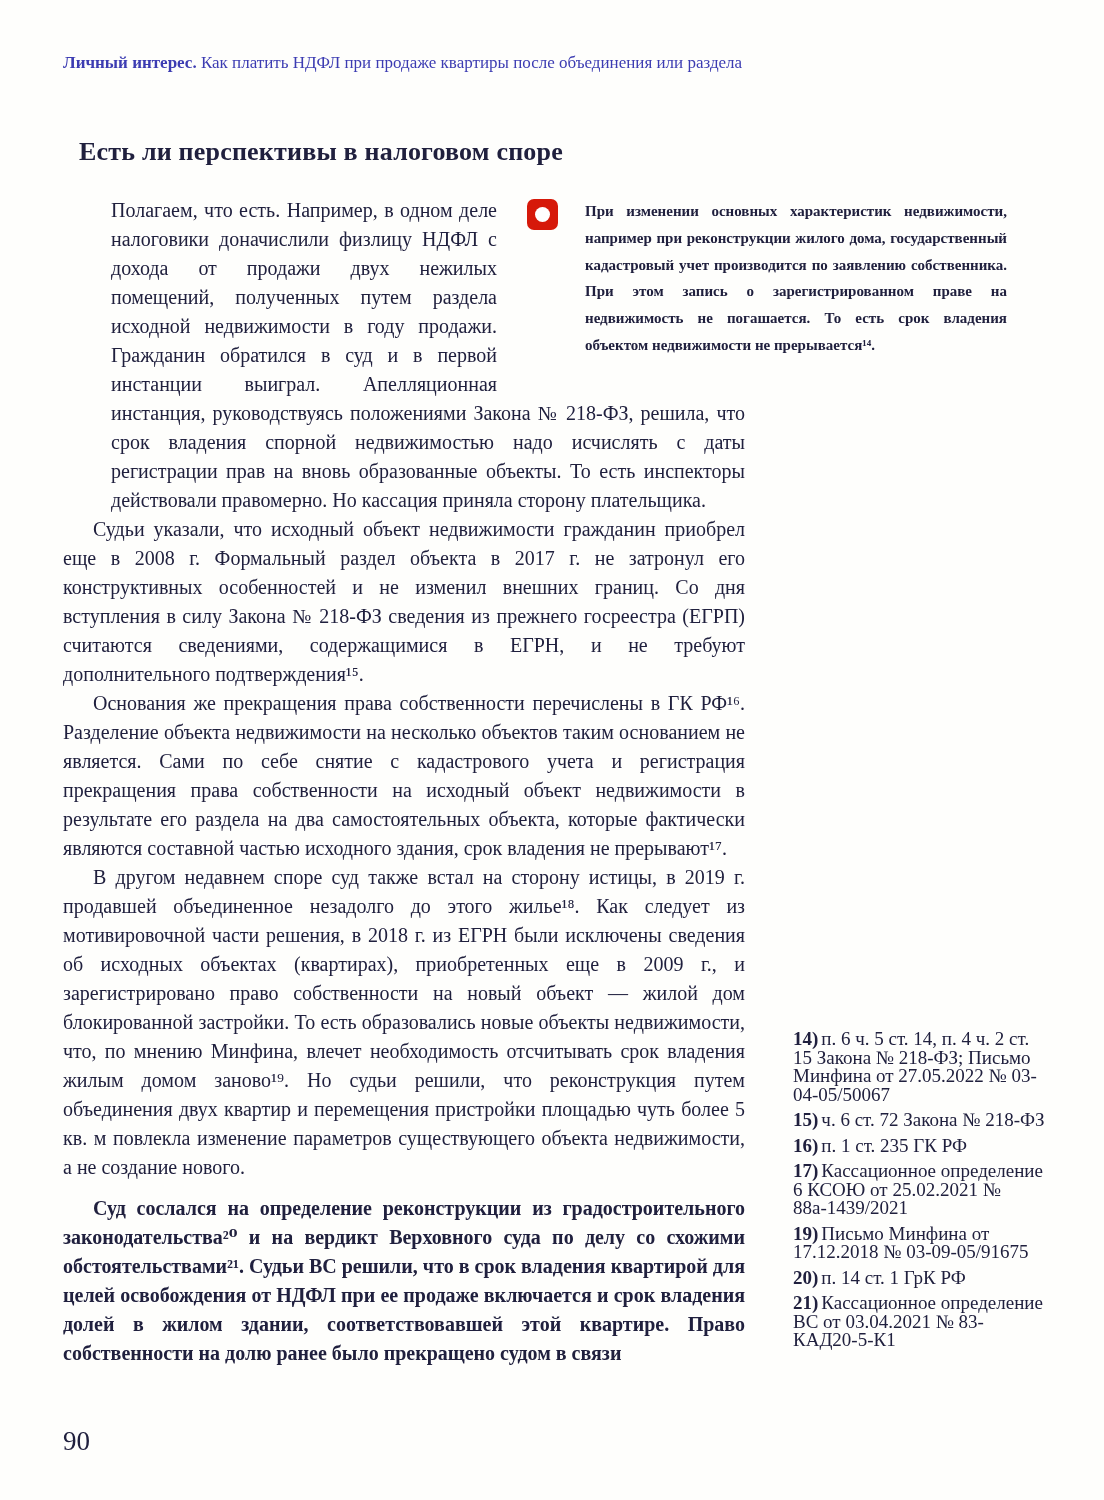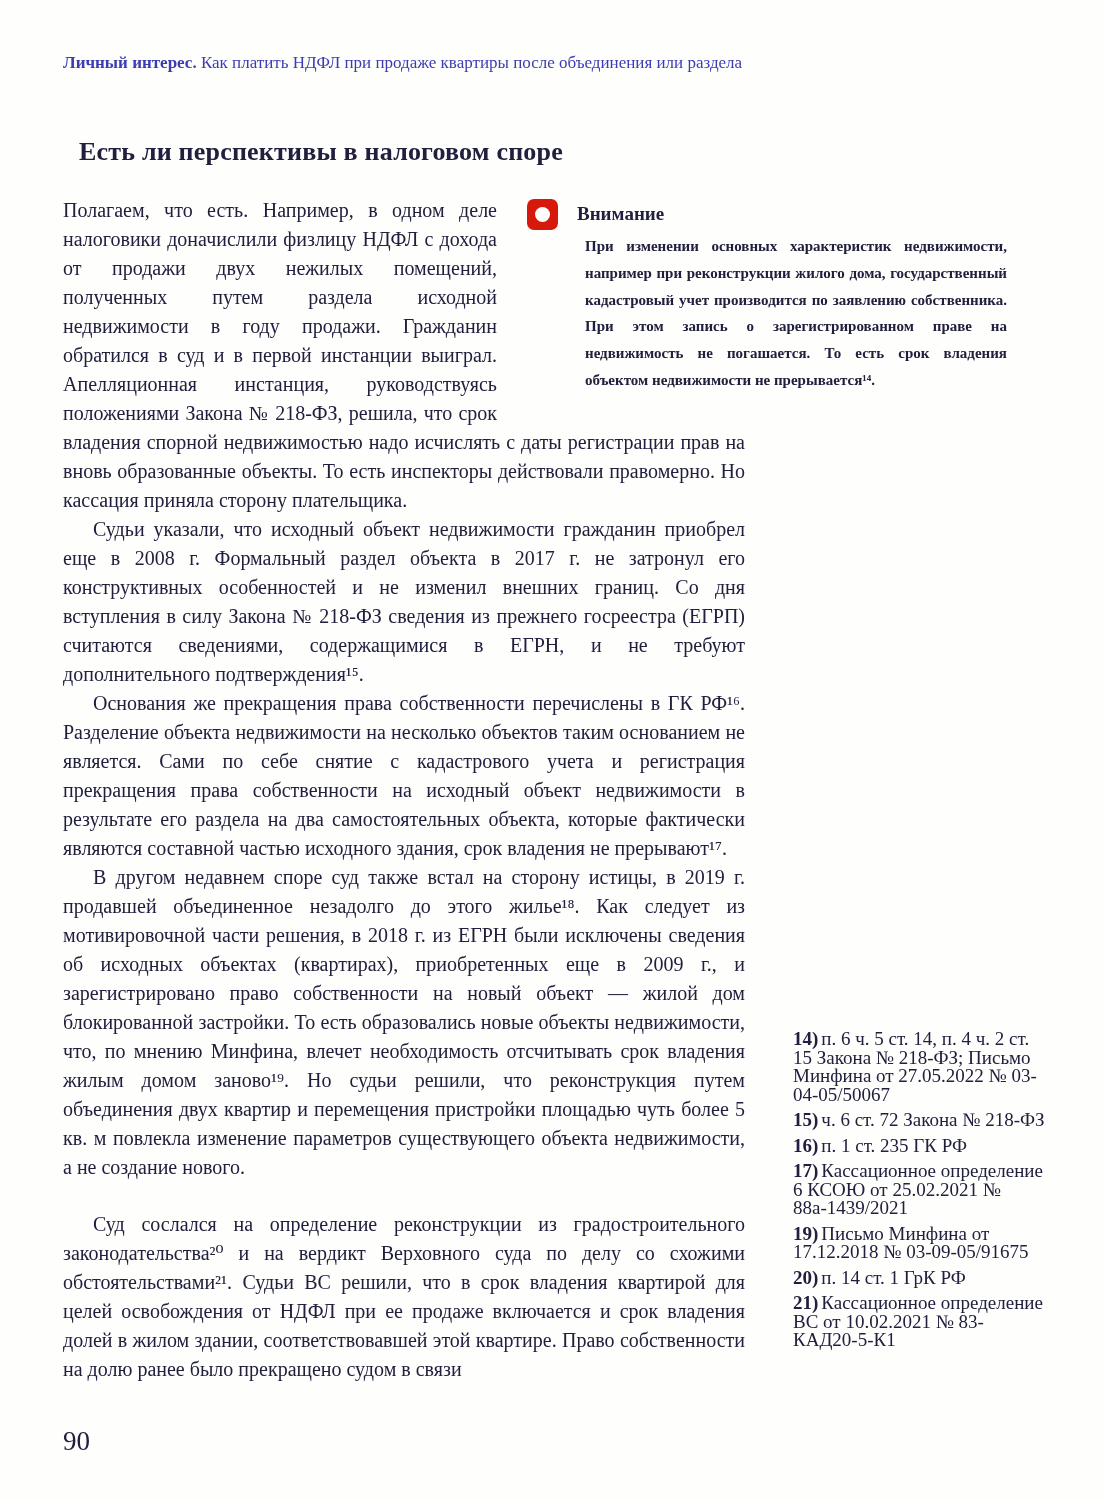--- a/index.html
+++ b/index.html
@@ -32,22 +32,22 @@
     font-size:26px;line-height:32px;font-weight:bold;
     letter-spacing:.2px;
   }
   .body-p{
     margin:0;
     font-size:20px;line-height:29px;
     text-align:justify;
     text-indent:30px;
     hyphens:auto;
   }
-  .body-p.no-indent{text-indent:0;}
-  .body-p.last{margin-top:28px;}
+  .body-p.no-indent{text-indent:0;margin-left:48px;}
+  .body-p.last{margin-top:12px;font-weight:bold;}
   .callout{
     float:right;
     width:486px;
     margin:2px -262px 22px 24px;
     position:relative;
     padding-left:56px;
     box-sizing:border-box;
   }
   .callout-icon{
     position:absolute;left:6px;top:1px;
@@ -94,38 +94,37 @@
 
   <div class="main">
 
     <h1 class="section-heading">Есть ли перспективы в налоговом споре</h1>
 
     <div class="intro">
       <aside class="callout">
         <span class="callout-icon">
             <span class="dot"></span>
           </span>
-        <div class="callout-title">Внимание</div>
         <div class="callout-body">При изменении основных характеристик недвижимости, например при реконструкции жилого дома, государственный кадастровый учет производится по заявлению собственника. При этом запись о зарегистрированном праве на недвижимость не погашается. То есть срок владения объектом недвижимости не прерывается¹⁴.</div>
       </aside>
       <p class="body-p no-indent">Полагаем, что есть. Например, в одном деле налоговики доначислили физлицу НДФЛ с дохода от продажи двух нежилых помещений, полученных путем раздела исходной недвижимости в году продажи. Гражданин обратился в суд и в первой инстанции выиграл. Апелляционная инстанция, руководствуясь положениями Закона № 218-ФЗ, решила, что срок владения спорной недвижимостью надо исчислять с даты регистрации прав на вновь образованные объекты. То есть инспекторы действовали правомерно. Но кассация приняла сторону плательщика.</p>
     </div>
 
     <p class="body-p">Судьи указали, что исходный объект недвижимости гражданин приобрел еще в 2008 г. Формальный раздел объекта в 2017 г. не затронул его конструктивных особенностей и не изменил внешних границ. Со дня вступления в силу Закона № 218-ФЗ сведения из прежнего госреестра (ЕГРП) считаются сведениями, содержащимися в ЕГРН, и не требуют дополнительного подтверждения¹⁵.</p>
     <p class="body-p">Основания же прекращения права собственности перечислены в ГК РФ¹⁶. Разделение объекта недвижимости на несколько объектов таким основанием не является. Сами по себе снятие с кадастрового учета и регистрация прекращения права собственности на исходный объект недвижимости в результате его раздела на два самостоятельных объекта, которые фактически являются составной частью исходного здания, срок владения не прерывают¹⁷.</p>
     <p class="body-p">В другом недавнем споре суд также встал на сторону истицы, в 2019 г. продавшей объединенное незадолго до этого жилье¹⁸. Как следует из мотивировочной части решения, в 2018 г. из ЕГРН были исключены сведения об исходных объектах (квартирах), приобретенных еще в 2009 г., и зарегистрировано право собственности на новый объект — жилой дом блокированной застройки. То есть образовались новые объекты недвижимости, что, по мнению Минфина, влечет необходимость отсчитывать срок владения жилым домом заново¹⁹. Но судьи решили, что реконструкция путем объединения двух квартир и перемещения пристройки площадью чуть более 5 кв. м повлекла изменение параметров существующего объекта недвижимости, а не создание нового.</p>
     <p class="body-p last">Суд сослался на определение реконструкции из градостроительного законодательства²⁰ и на вердикт Верховного суда по делу со схожими обстоятельствами²¹. Судьи ВС решили, что в срок владения квартирой для целей освобождения от НДФЛ при ее продаже включается и срок владения долей в жилом здании, соответствовавшей этой квартире. Право собственности на долю ранее было прекращено судом в связи</p>
 
   </div>
 
   <aside class="footnotes">
     <div class="fn"><b>14)</b><span>п. 6 ч. 5 ст. 14, п. 4 ч. 2 ст. 15 Закона № 218-ФЗ; Письмо Минфина от 27.05.2022 № 03-04-05/50067</span></div>
     <div class="fn"><b>15)</b><span>ч. 6 ст. 72 Закона № 218-ФЗ</span></div>
     <div class="fn"><b>16)</b><span>п. 1 ст. 235 ГК РФ</span></div>
     <div class="fn"><b>17)</b><span>Кассационное определение 6 КСОЮ от 25.02.2021 № 88а-1439/2021</span></div>
     <div class="fn"><b>19)</b><span>Письмо Минфина от 17.12.2018 № 03-09-05/91675</span></div>
     <div class="fn"><b>20)</b><span>п. 14 ст. 1 ГрК РФ</span></div>
-    <div class="fn"><b>21)</b><span>Кассационное определение ВС от 10.02.2021 № 83-КАД20-5-К1</span></div>
+    <div class="fn"><b>21)</b><span>Кассационное определение ВС от 03.04.2021 № 83-КАД20-5-К1</span></div>
   </aside>
 
   <div class="page-number">90</div>
 
 </div>
 
 </body></html>

